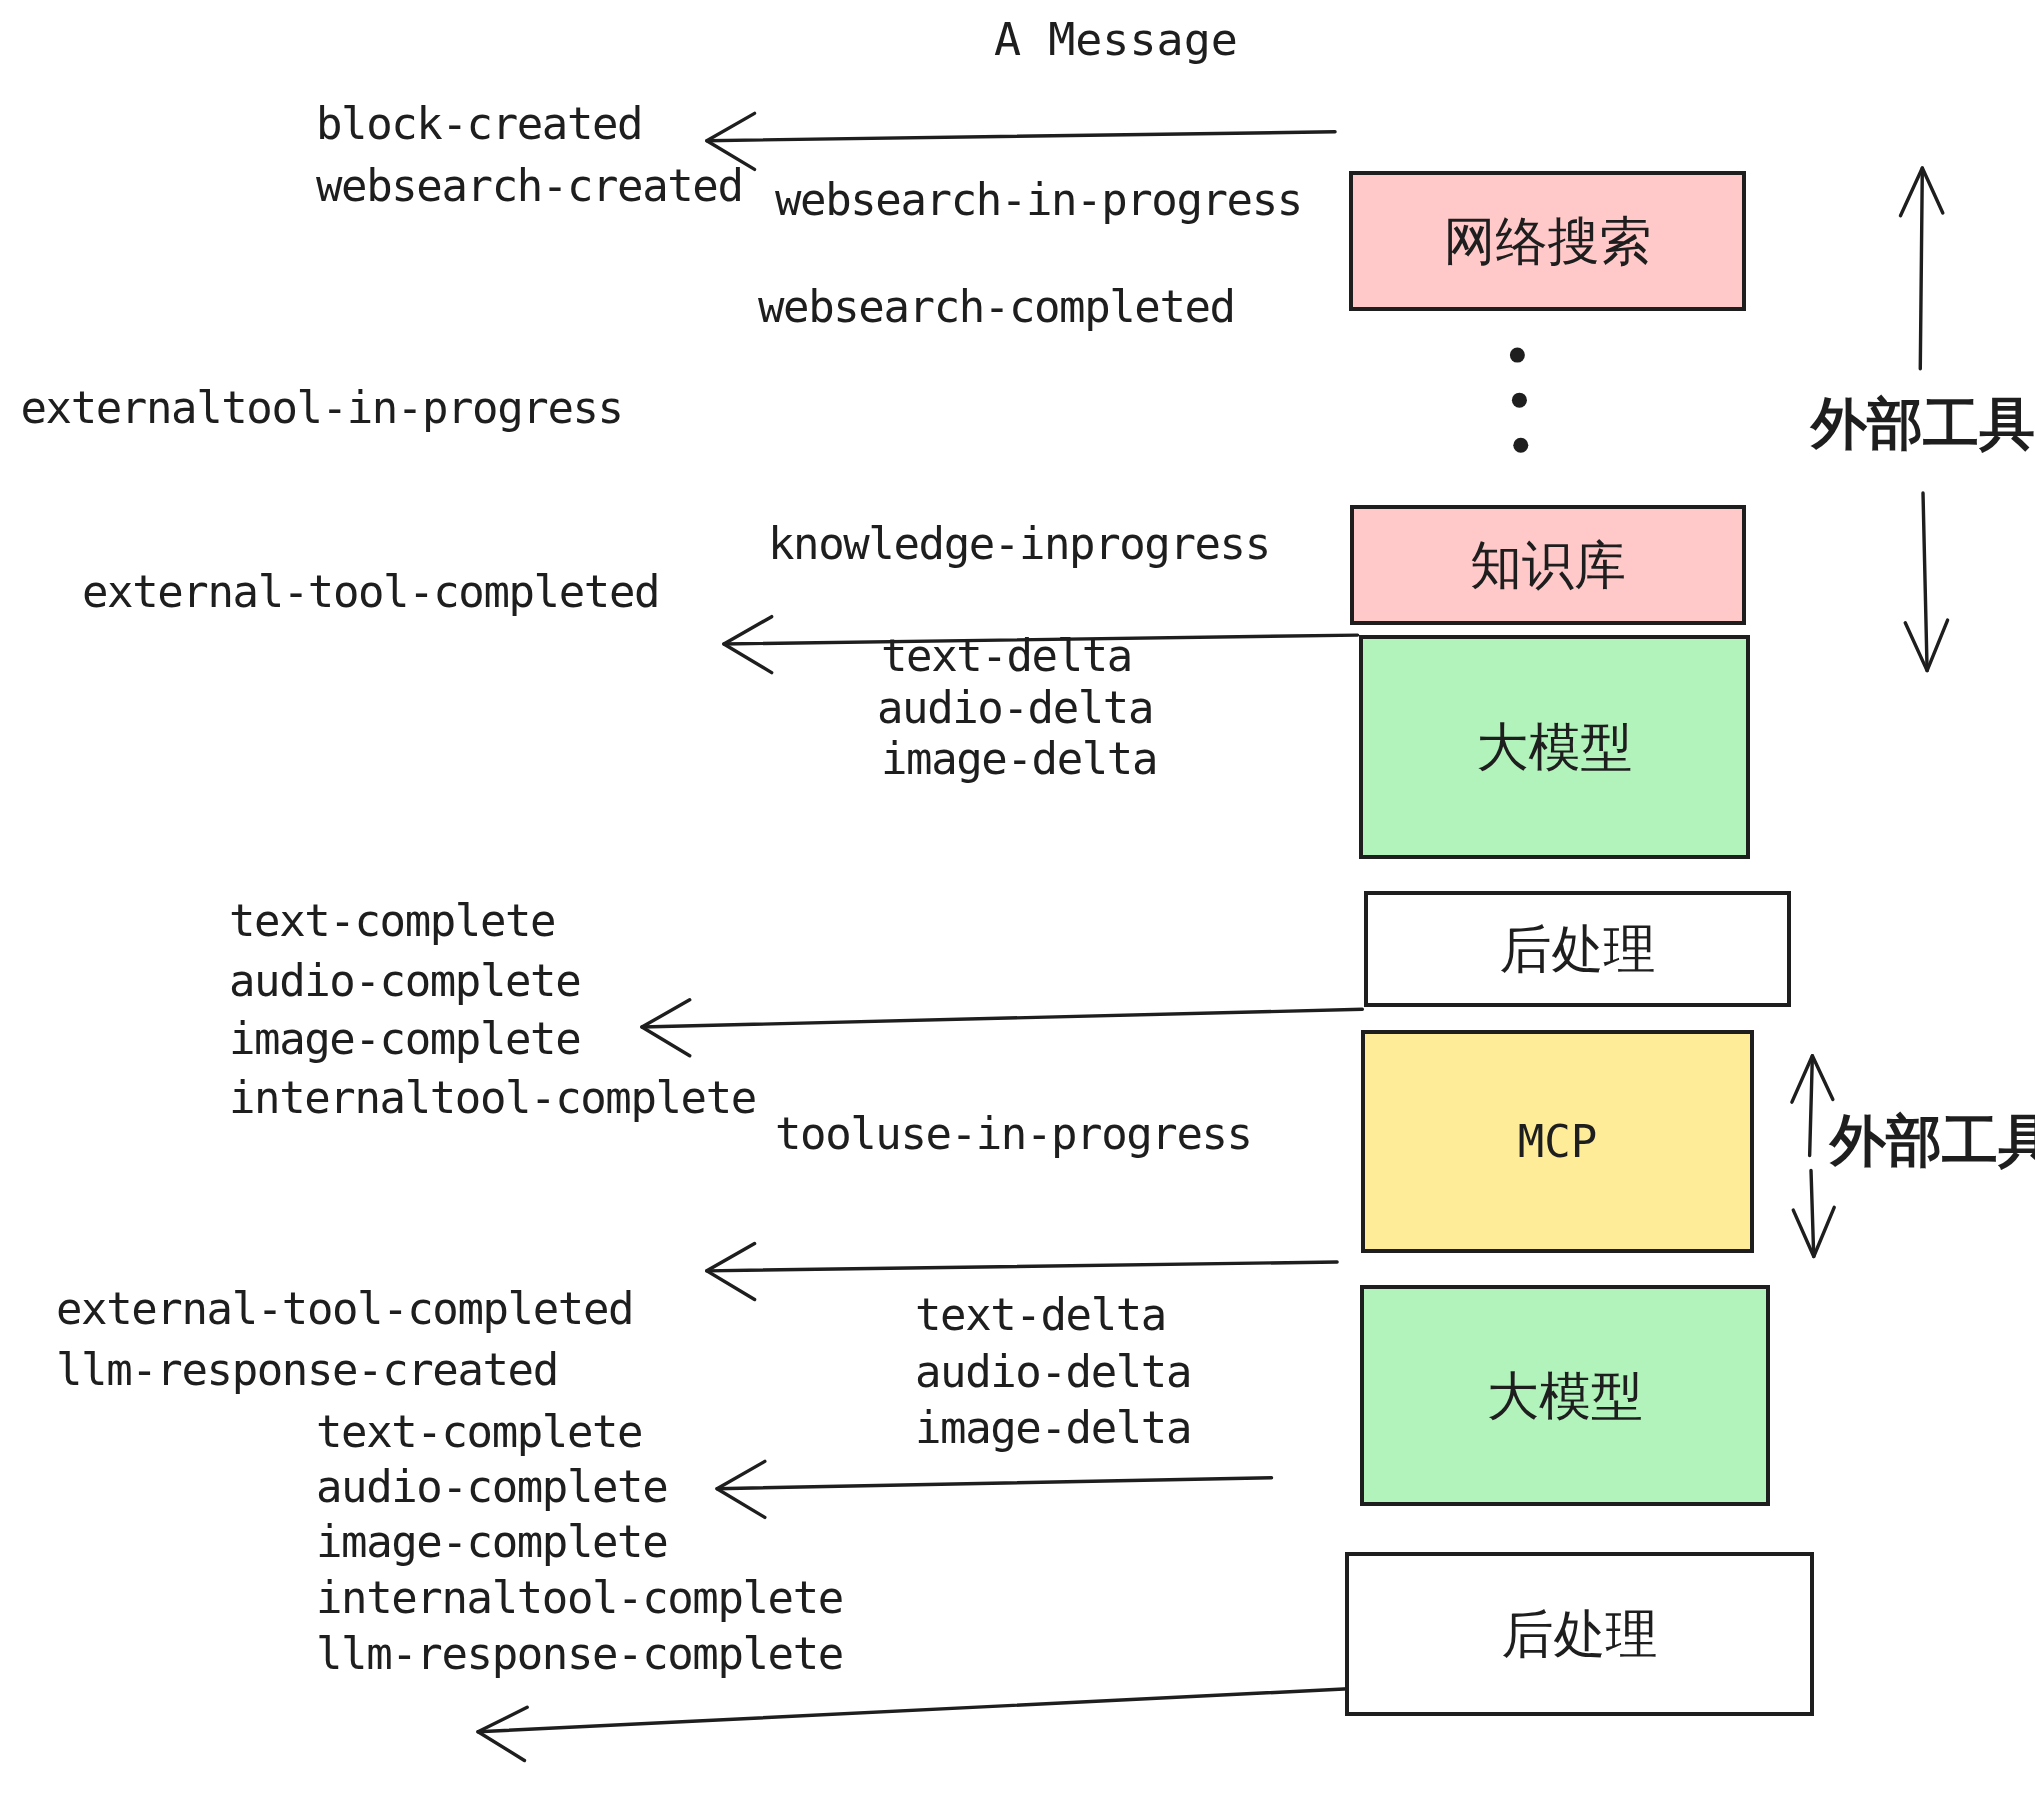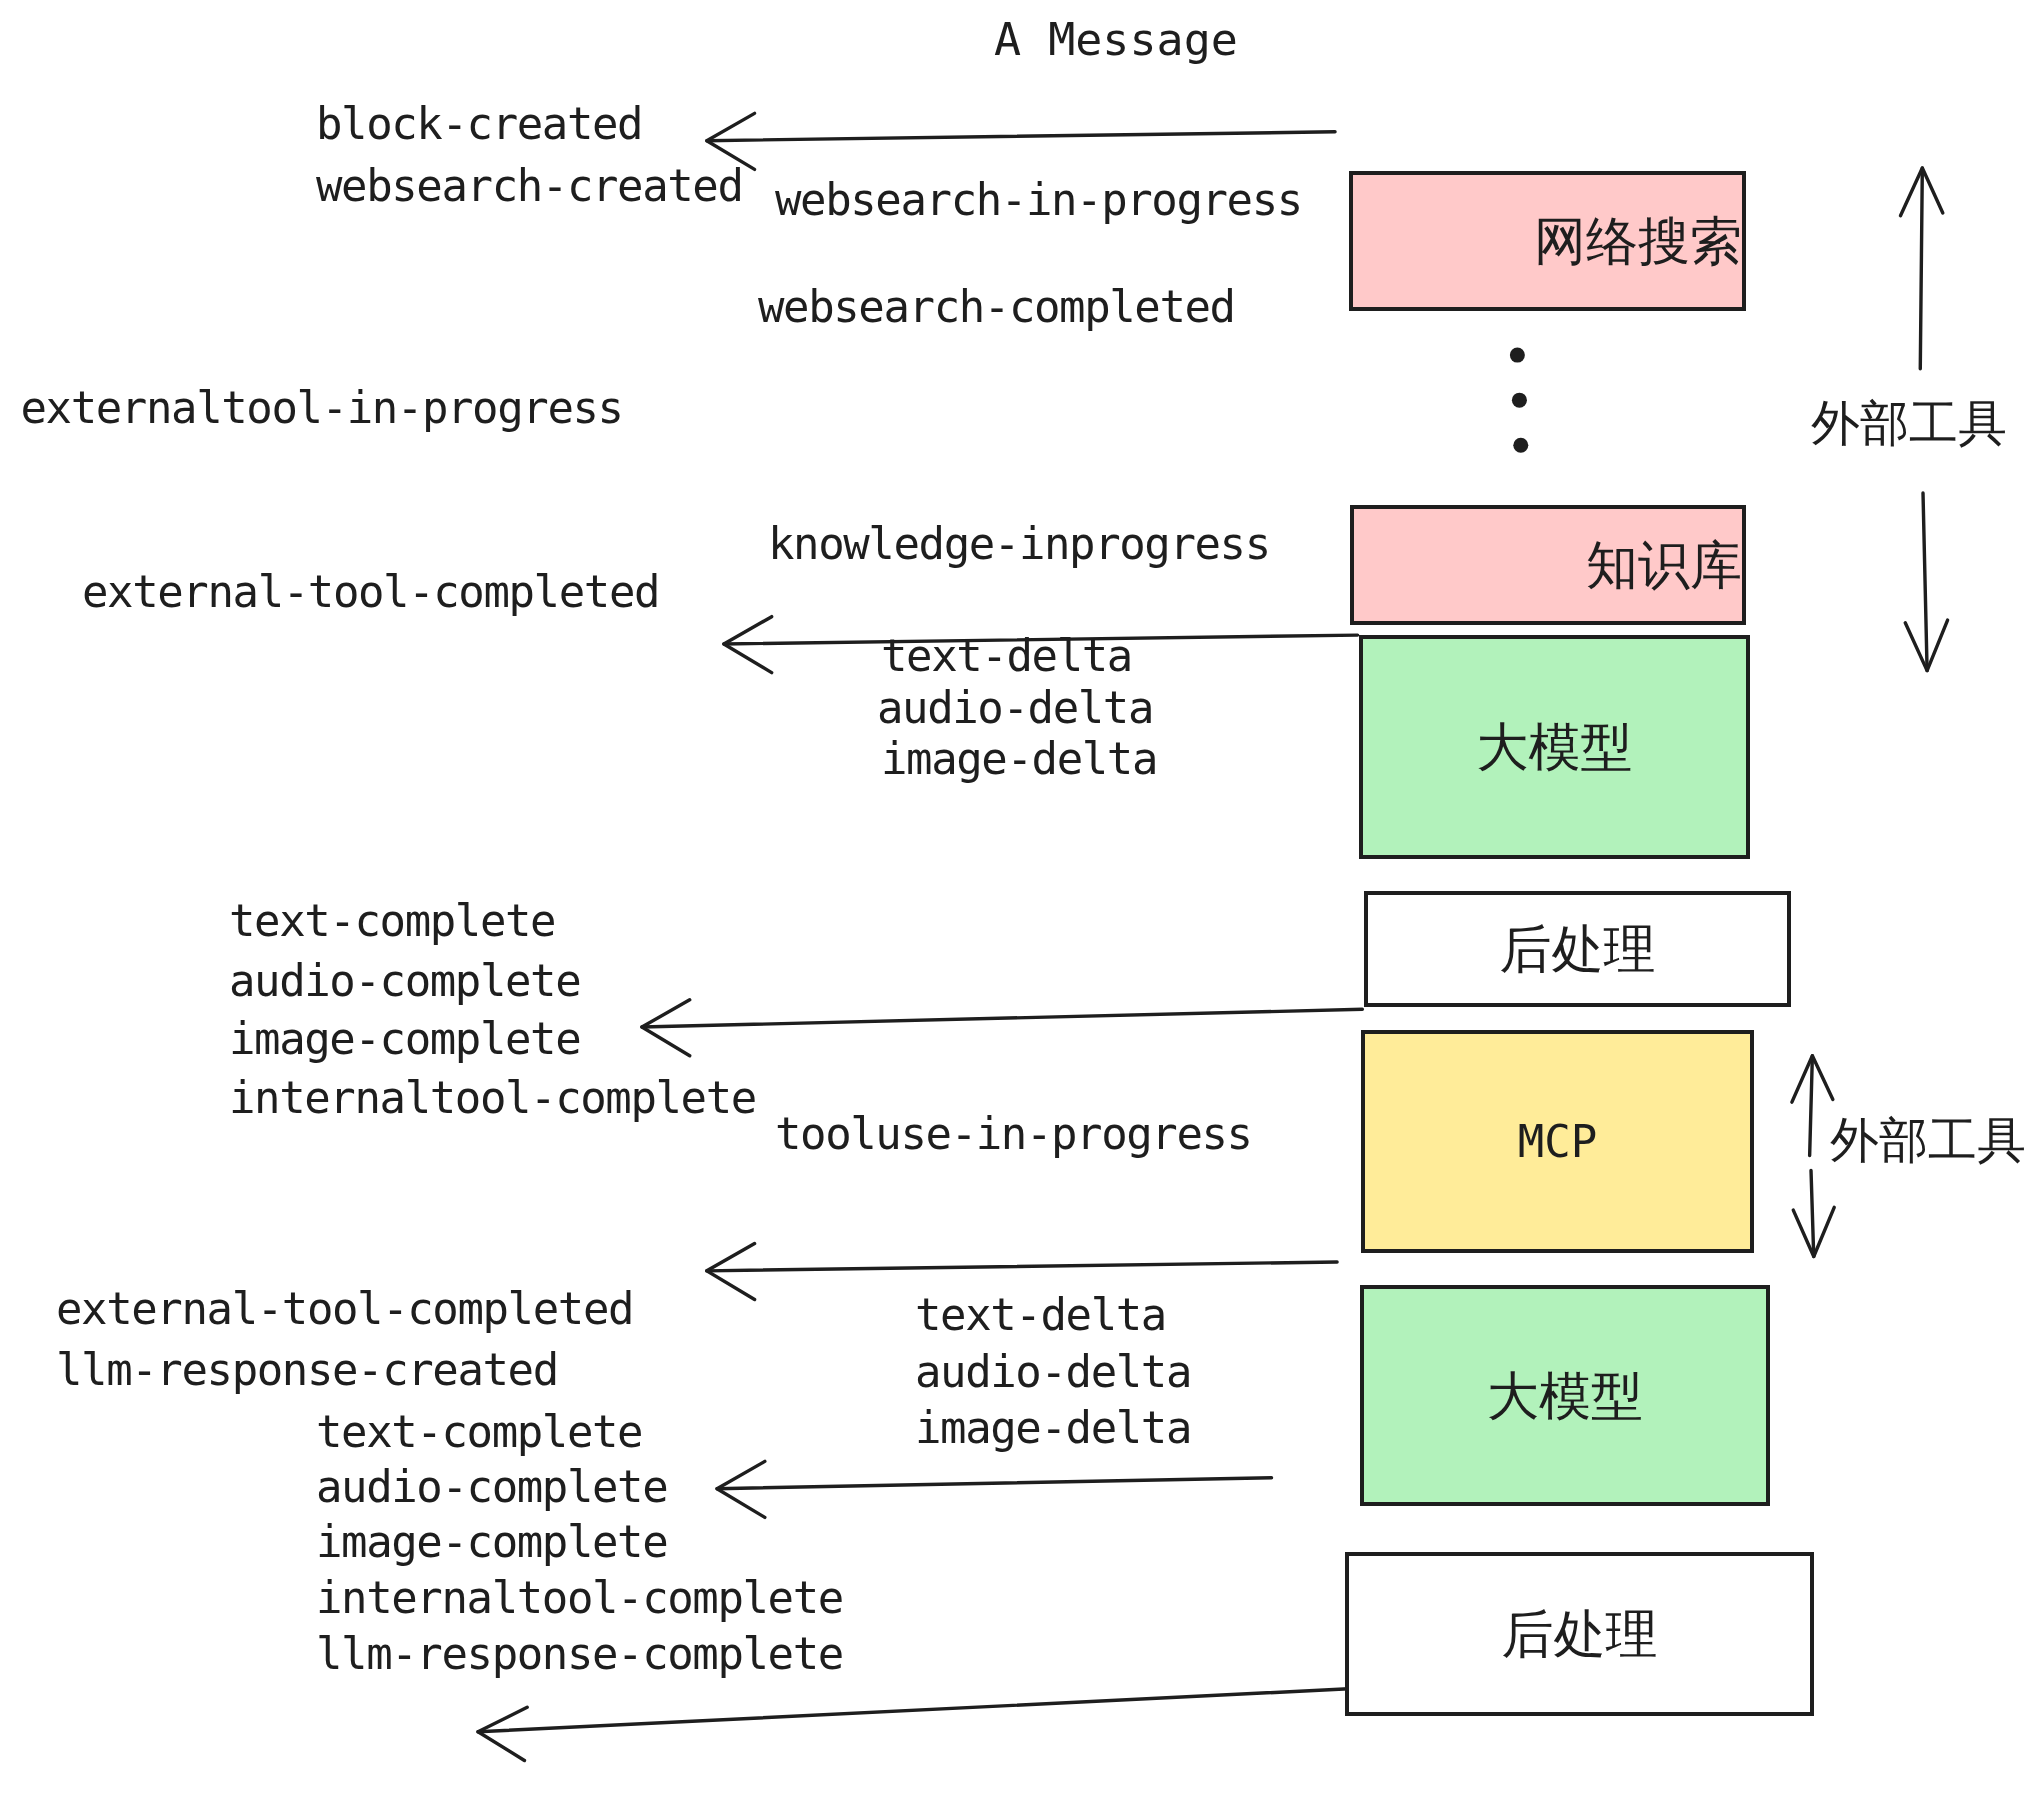--- a/index.html
+++ b/index.html
@@ -23,35 +23,35 @@
   }
   .box{
     position:absolute; border:4.1px solid var(--stroke); box-sizing:border-box;
     display:flex; align-items:center; justify-content:center;
   }
   .box .cjk{
     font-family:"Liberation Sans", sans-serif; font-size:52px; line-height:1;
     white-space:nowrap;
   }
   .box .mono{ font-size:44px; line-height:1; white-space:nowrap; }
-  .fill-pink{background:var(--box-pink);justify-content:flex-end;}
+  .fill-pink{background:var(--box-pink);}
   .fill-green{background:var(--box-green);}
   .fill-yellow{background:var(--box-yellow);}
   .fill-white{background:var(--box-white);}
   
   #box-websearch{left:1349px; top:171px;  width:397px; height:140px;}
   #box-knowledge{left:1350px; top:505px;  width:396px; height:120px;}
   #box-llm-1   {left:1359px; top:635px;  width:391px; height:224px;}
   #box-post-1  {left:1364px; top:891px; width:427px; height:116px;}
   #box-mcp     {left:1361px; top:1030px; width:393px; height:223px;}
   #box-llm-2   {left:1360px; top:1285px; width:410px; height:221px;}
   #box-post-2  {left:1345px; top:1552px; width:469px; height:164px;}
   .side-label{
     position:absolute; font-family:"Liberation Sans", sans-serif;
-    font-size:49px; line-height:55px; white-space:nowrap;
+    font-size:56px; line-height:55px; white-space:nowrap;font-weight:bold;
   }
   #side-top{left:1811px; top:396px;}
   #side-mcp{left:1830px; top:1113px;}
   svg line, svg polyline{stroke:var(--stroke); stroke-width:5; fill:none;
     stroke-linecap:round; stroke-linejoin:round;}
   svg circle{fill:var(--stroke);}
 </style>
 </head>
 <body>
 

